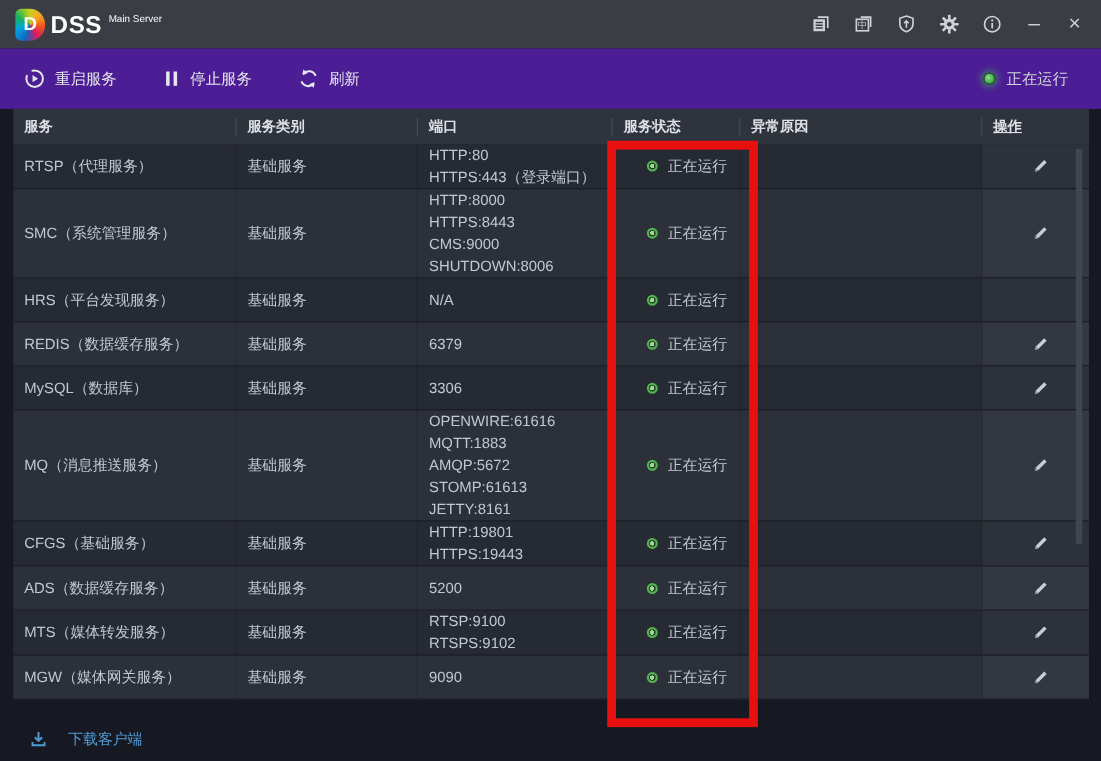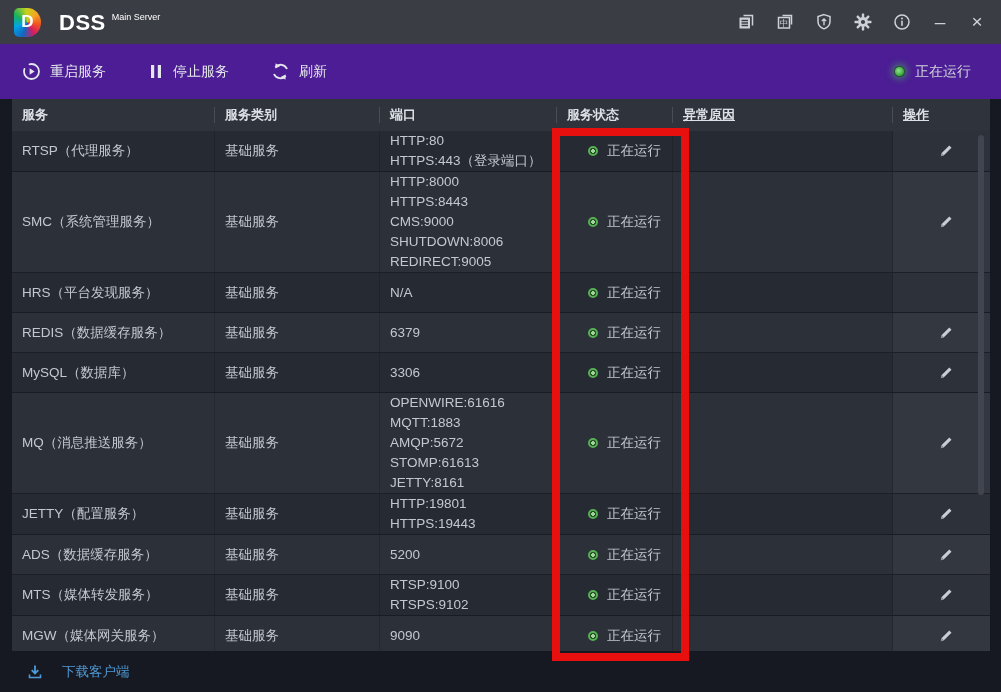--- a/index.html
+++ b/index.html
@@ -17,21 +17,21 @@
     height: 44px; background: #3a3d44;
     display: flex; align-items: center; padding: 0 16px 0 14px;
   }
   .logo { display: flex; align-items: flex-start; }
   .logo-d {
     width: 27px; height: 29px; border-radius: 5px 50% 50% 5px;
     background: conic-gradient(from 200deg, #1565c0, #00a5e5, #19b35a, #c6d11c, #f5a623, #f0571e, #d81b60, #1565c0);
     color: #fff; font-weight: bold; font-size: 17px;
     display: flex; align-items: center; justify-content: center;
   }
-  .brand { color:#fff; font-weight: bold; font-size: 22px; letter-spacing: .5px; margin-left: 18px; line-height: 29px; }
+  .brand { color:#fff; font-weight: bold; font-size: 22px; letter-spacing: .5px; margin-left: 5px; line-height: 29px; }
   .subtitle { color:#fff; font-size: 9px; margin-left: 6px; margin-top: 4px; }
   .tb-icons { margin-left: auto; display: flex; align-items: center; gap: 21px; }
   .tb-icon { width: 18px; height: 18px; display:flex; align-items:center; justify-content:center; cursor: pointer; }
   .tb-icon svg { display:block; }
   .tb-glyph { color:#ced2d8; font-size: 19px; line-height: 18px; cursor: pointer; width: 16px; text-align:center; }
 
   
   .toolbar {
     height: 55px; display: flex; align-items: center; padding: 0 30px 0 22px;
     background: #4c1d95;
@@ -56,21 +56,21 @@
   .tr { display: flex; min-height: 40px; border-bottom: 1px solid rgba(8,10,15,.45); }
   .tr.odd  { background: #262a33; }
   .tr.even { background: #2c3039; }
   .td {
     padding-left: 10px; font-size: 13.5px; line-height: 20px; color: #c3c8d0;
     display: flex; flex-direction: column; justify-content: center;
     border-right: 1px solid rgba(0,0,0,.16);
   }
   .td:last-child { border-right: none; }
   .c0 { width: 203px; } .c1 { width: 165px; } .c2 { width: 177px; }
-  .c3 { width: 116px; } .c4 { width: 220px; text-decoration: underline; } .c5 { width: 97px; }
+  .c3 { width: 116px; } .c4 { width: 220px; } .c5 { width: 97px; }
   .td.c3 { flex-direction: row; align-items: center; gap: 9px; padding-left: 20px; }
   .td.c5 { background: rgba(255,255,255,.035); flex-direction: row; align-items: center; padding-left: 8px; }
   .status-dot {
     width: 10px; height: 10px; border-radius: 50%; flex: none;
     background: radial-gradient(circle, #9ed69b 0 2px, #24411f 2px);
     border: 2px solid #55b153;
   }
   .edit-btn { background: none; border: none; cursor: pointer; padding: 2px; display:flex; }
 
   
@@ -219,21 +219,20 @@
         </div>
       </div>
       <div class="tr even">
         <div class="td c0">SMC（系统管理服务）</div>
         <div class="td c1">基础服务</div>
         <div class="td c2">
           <div>HTTP:8000</div>
           <div>HTTPS:8443</div>
           <div>CMS:9000</div>
           <div>SHUTDOWN:8006</div>
-          <div>REDIRECT:9005</div>
         </div>
         <div class="td c3">
           <span class="status-dot"></span>
           <span>正在运行</span>
         </div>
         <div class="td c4"></div>
         <div class="td c5">
           <button class="edit-btn">
             <svg width="14" height="14" viewBox="0 0 14 14">
               <path d="M1.8 12.2 l0.9-3.1 7.6-7.6 2.2 2.2 -7.6 7.6 z" fill="#c9ced6"></path>
@@ -313,21 +312,21 @@
         <div class="td c5">
           <button class="edit-btn">
             <svg width="14" height="14" viewBox="0 0 14 14">
               <path d="M1.8 12.2 l0.9-3.1 7.6-7.6 2.2 2.2 -7.6 7.6 z" fill="#c9ced6"></path>
               <path d="M1.8 12.2 l0.9-3.1 2.2 2.2 z" fill="#8b9099"></path>
             </svg>
           </button>
         </div>
       </div>
       <div class="tr odd">
-        <div class="td c0">JETTY（配置服务）</div>
+        <div class="td c0">CFGS（基础服务）</div>
         <div class="td c1">基础服务</div>
         <div class="td c2">
           <div>HTTP:19801</div>
           <div>HTTPS:19443</div>
         </div>
         <div class="td c3">
           <span class="status-dot"></span>
           <span>正在运行</span>
         </div>
         <div class="td c4"></div>

